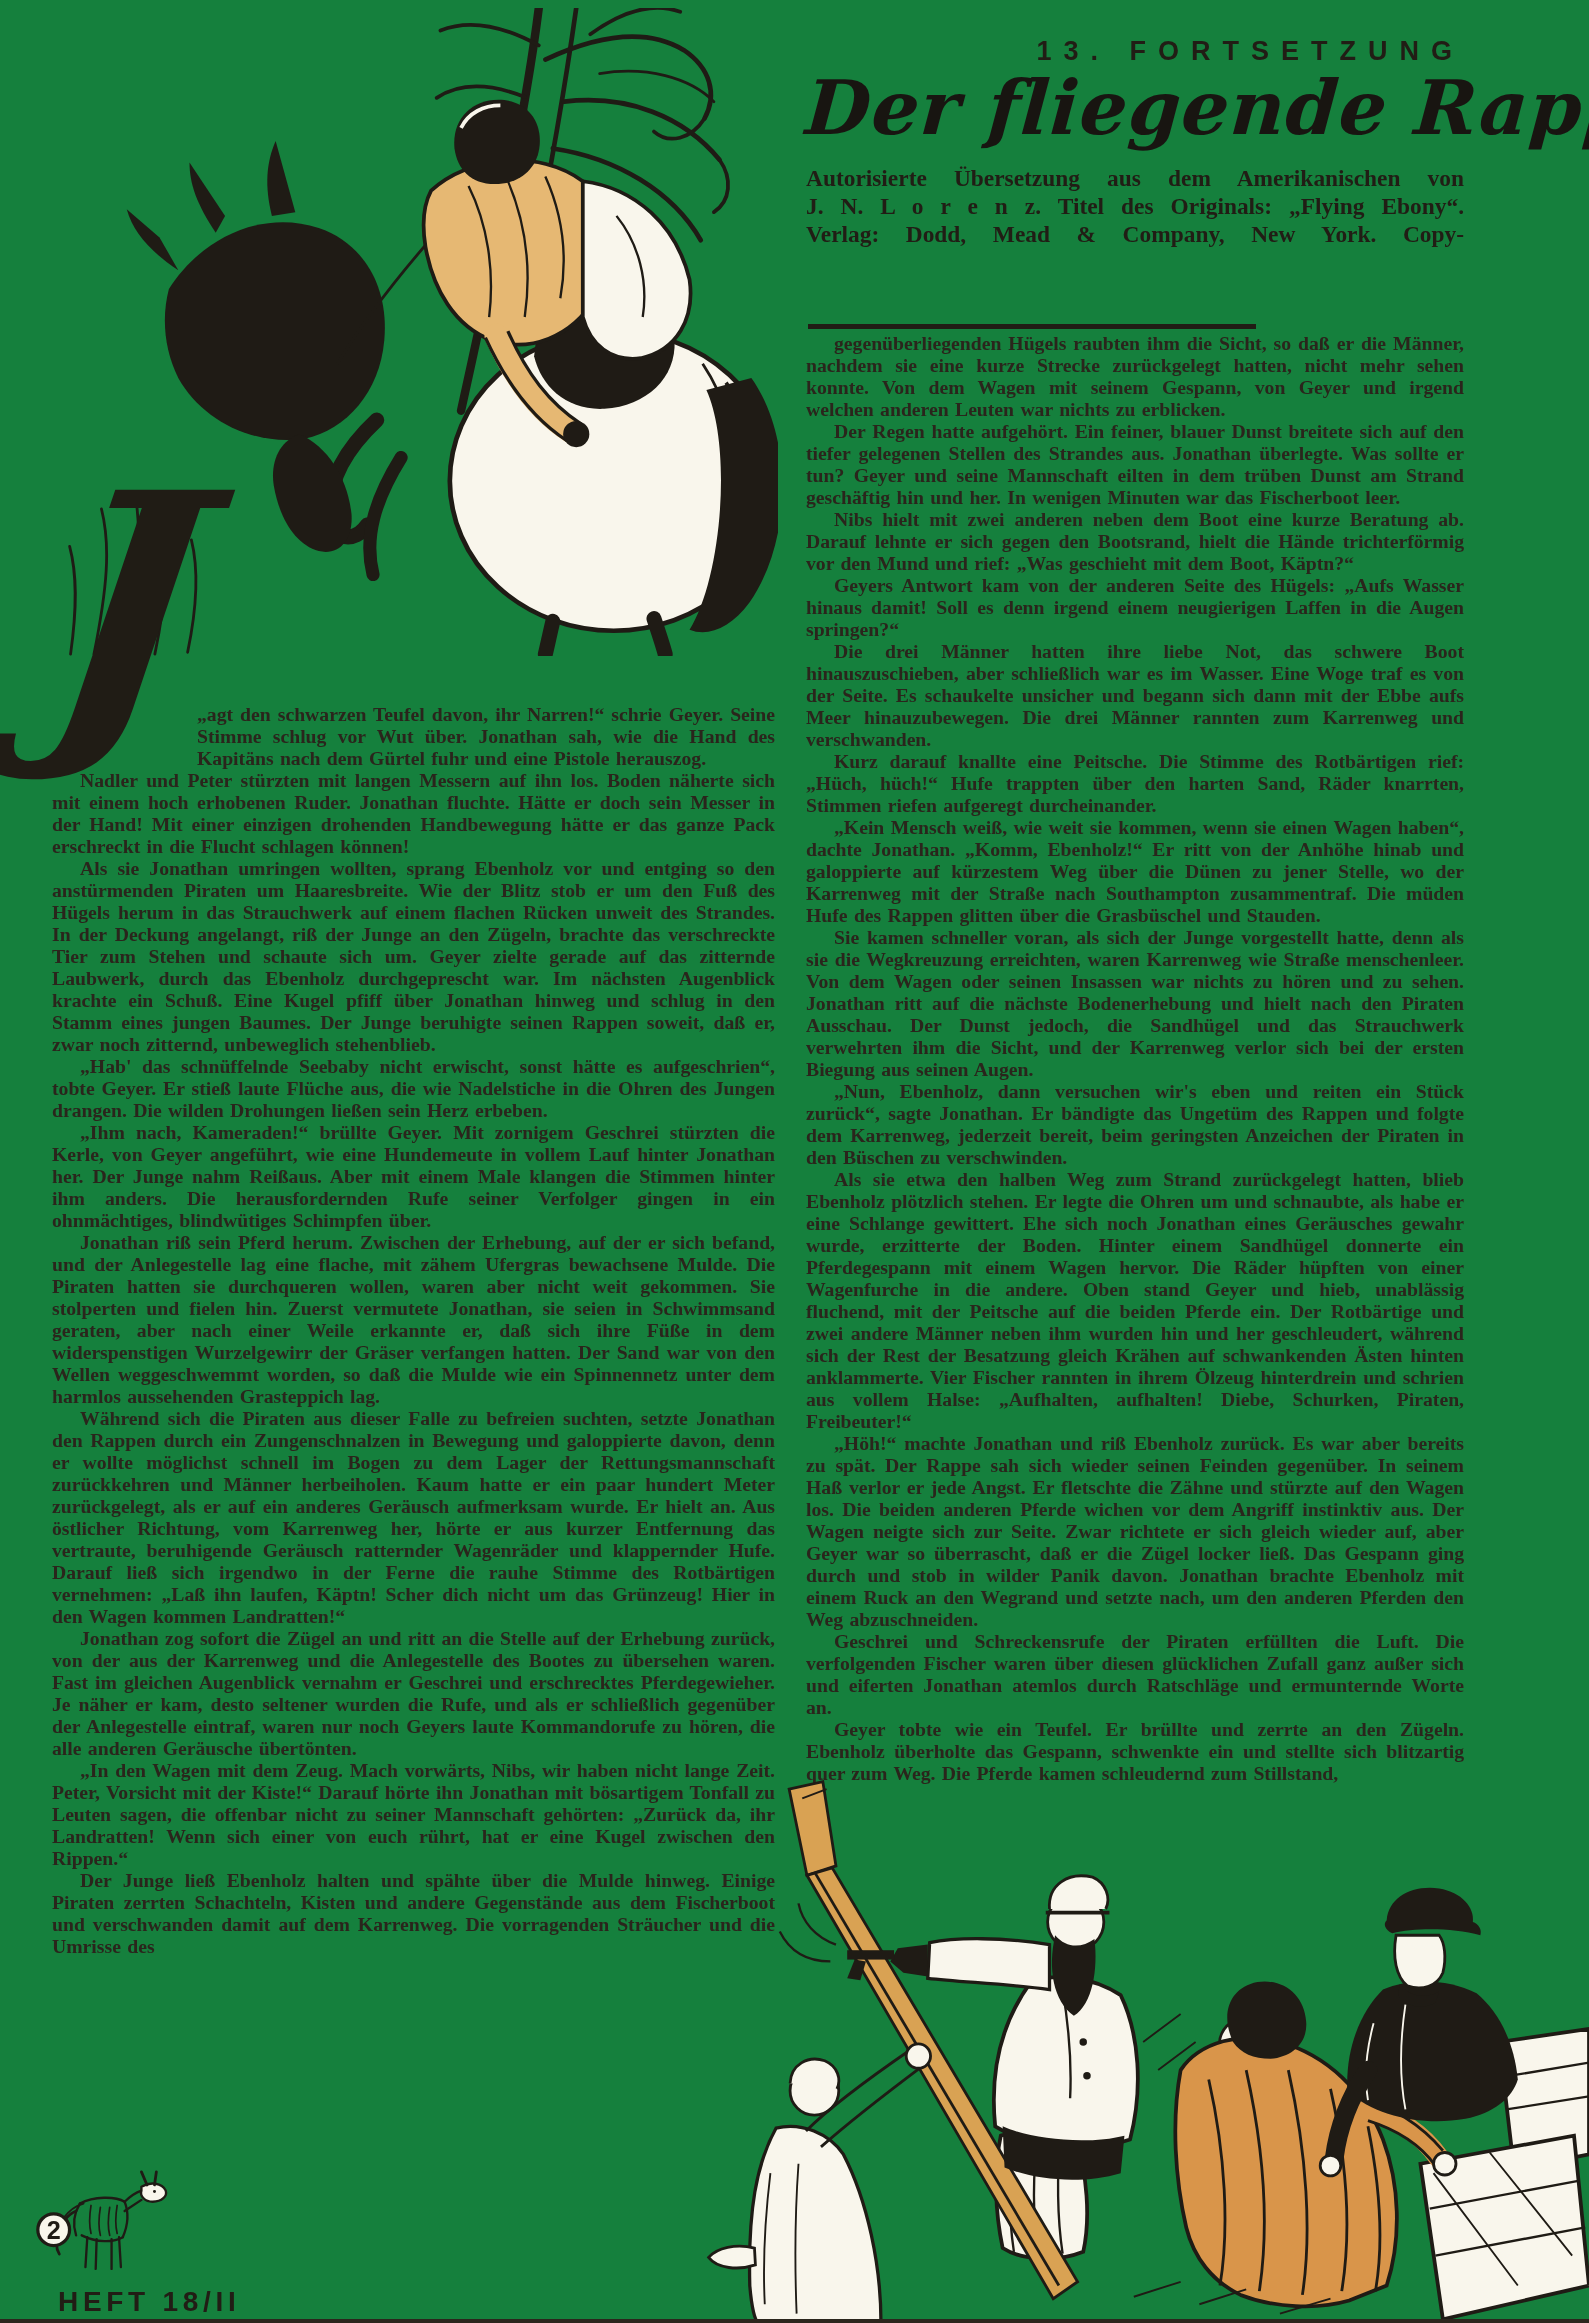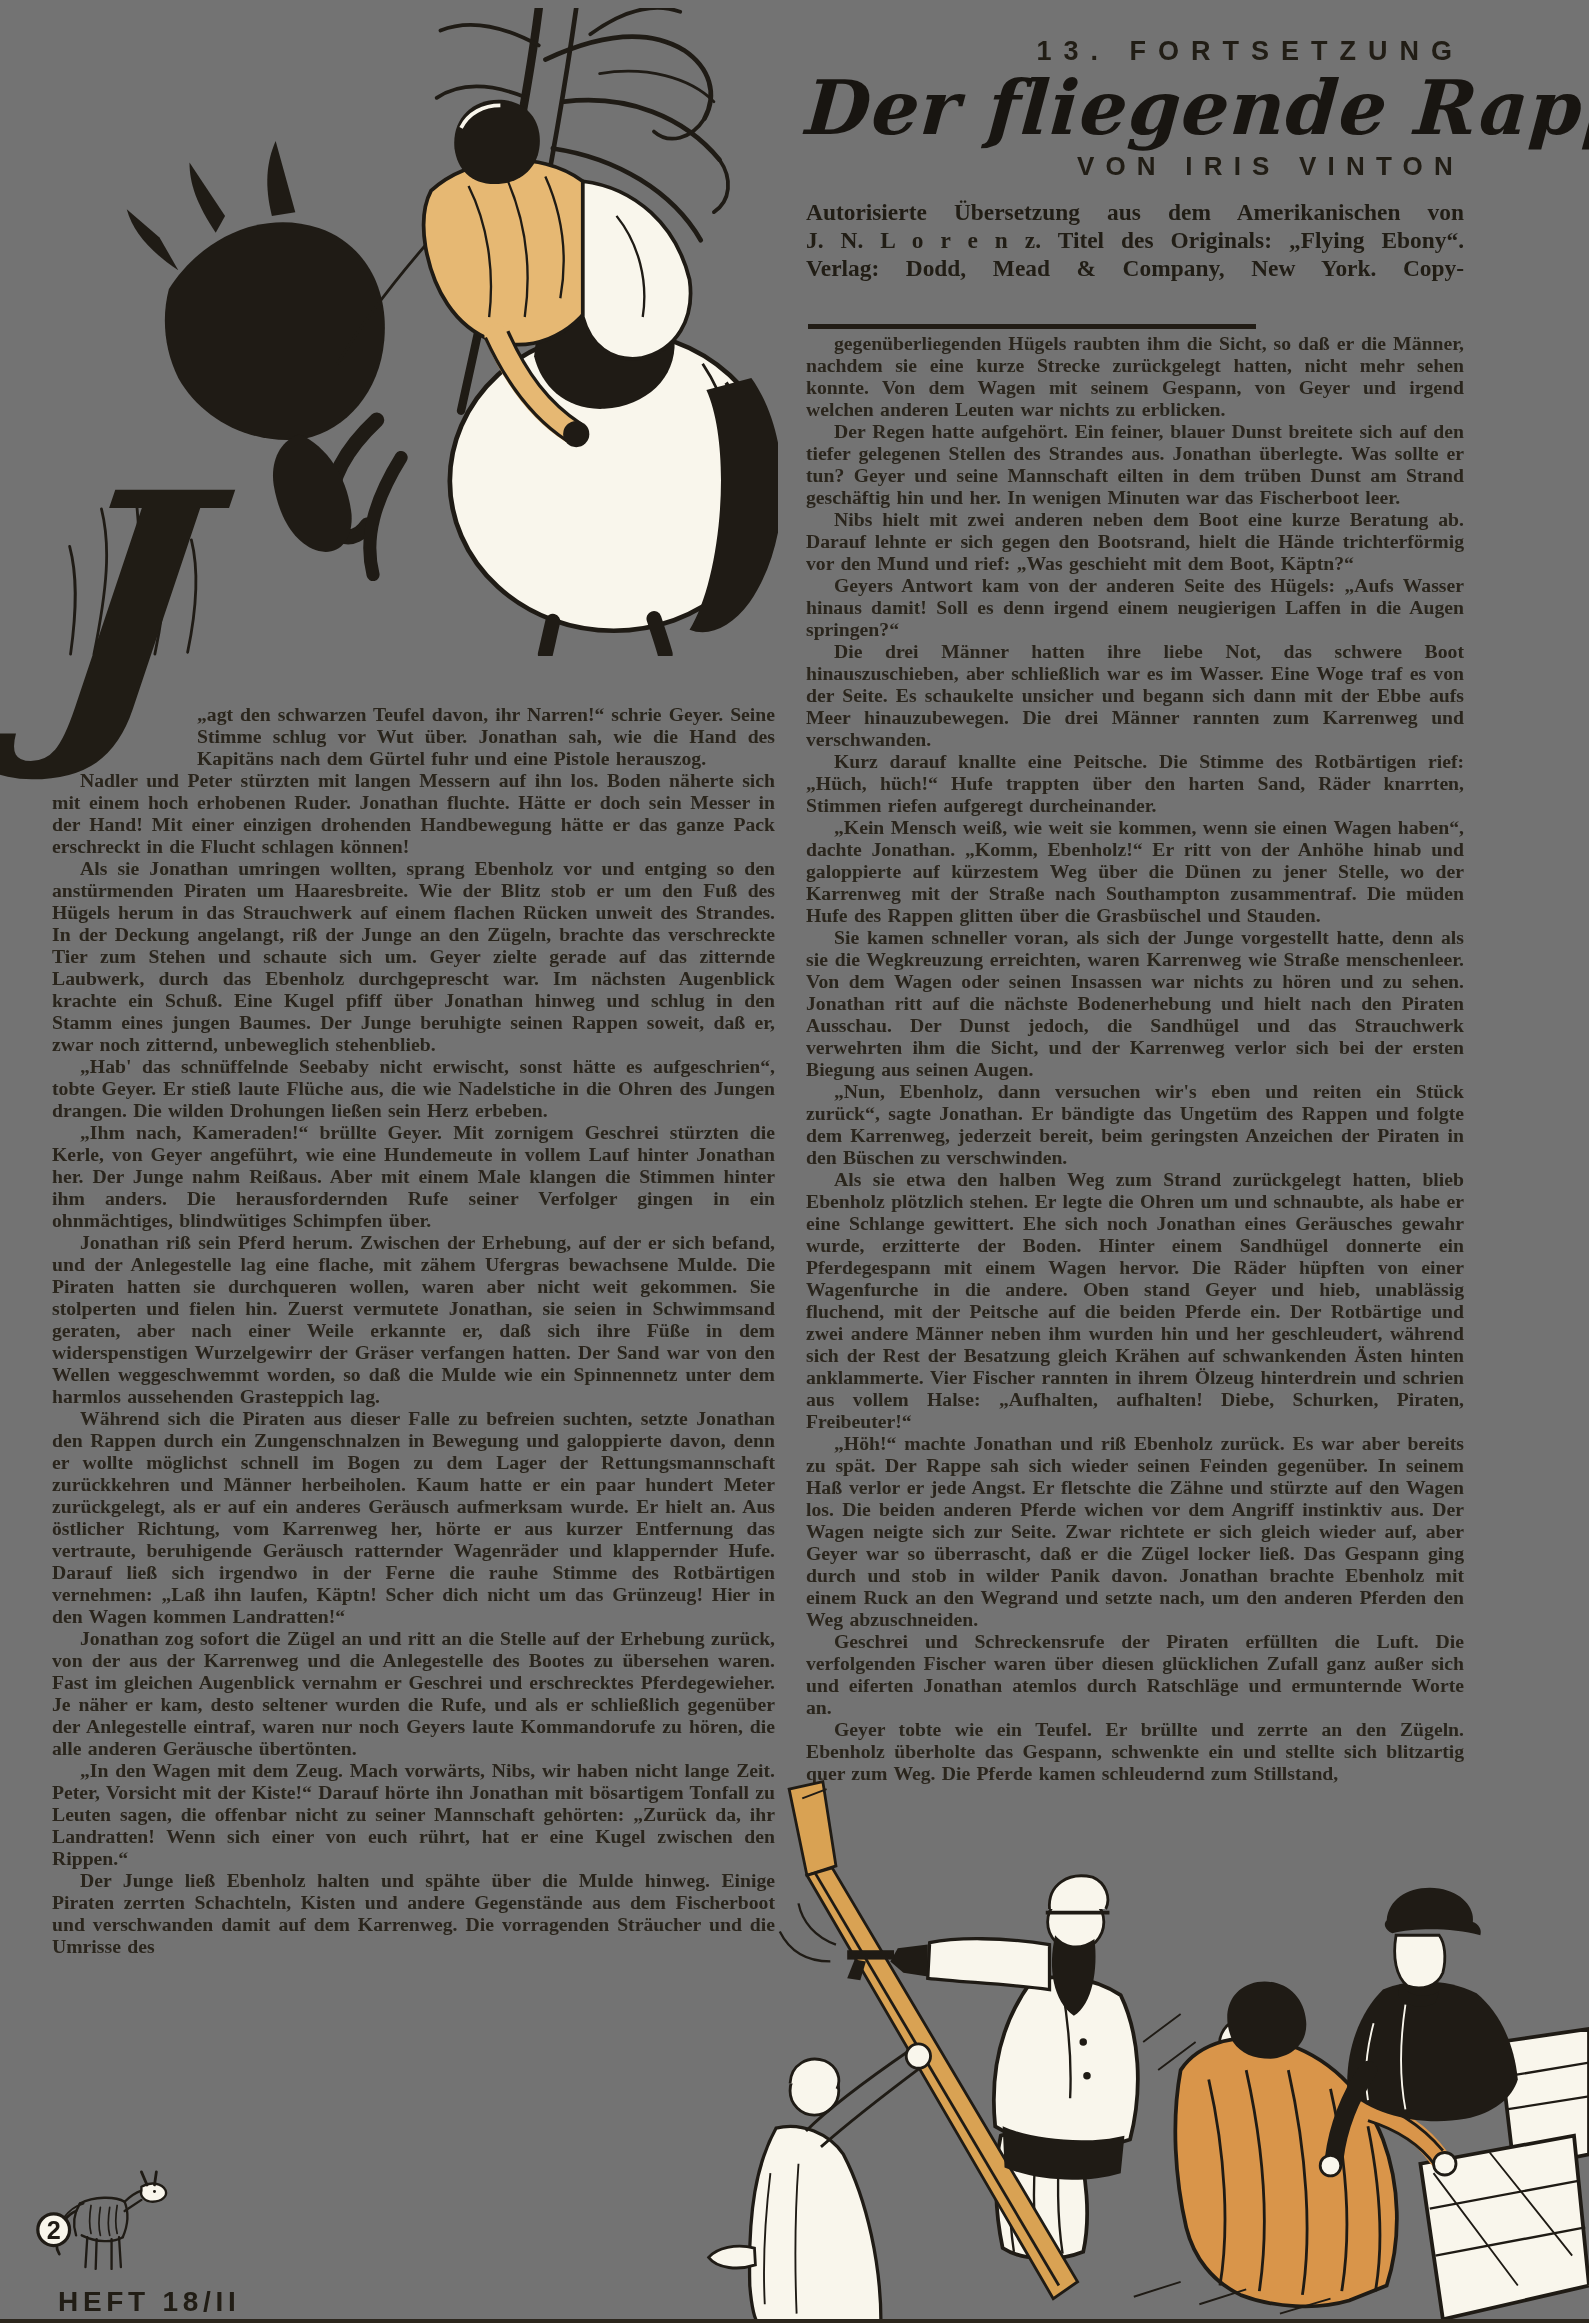--- a/index.html
+++ b/index.html
@@ -1,18 +1,18 @@
 <!DOCTYPE html>
 <html lang="de" style="font-size:15px"><head>
 <meta charset="utf-8">
 <style>
   html,body { margin:0; padding:0; background:#555; }
   .page {
     position:relative; width:1589px; height:2324px;
-    background:#737373; overflow:hidden;
+    background:#15803d; overflow:hidden;
     color:#282319;
     font-family:"Liberation Serif", serif;
   }
   
   .header { position:absolute; left:806px; top:36px; width:658px; text-align:right; }
   .fortsetzung {
     font-family:"Liberation Sans", sans-serif; font-weight:bold;
     font-size:27px; letter-spacing:12px; color:#211d15; white-space:nowrap;
   }
   .title {
@@ -111,21 +111,20 @@
       <path d="M100,690 C116,615 122,565 114,520"></path>
       <path d="M135,690 C148,628 150,580 140,545"></path>
       <path d="M45,690 C52,640 52,605 44,575"></path>
       <path d="M170,688 C180,640 182,600 174,568"></path>
     </g>
   </svg>
 
   <div class="header">
     <div class="fortsetzung">13. FORTSETZUNG</div>
     <div class="title">Der fliegende Rappe</div>
-    <div class="byline">VON IRIS VINTON</div>
     <div class="credit">
         <div>Autorisierte Übersetzung aus dem Amerikanischen von</div>
         <div>J. N. L o r e n z. Titel des Originals: „Flying Ebony“.</div>
         <div>Verlag: Dodd, Mead &amp; Company, New York. Copy-</div>
       </div>
   </div>
   <div class="rule"></div>
 
   <div class="drop-cap">J</div>
 

